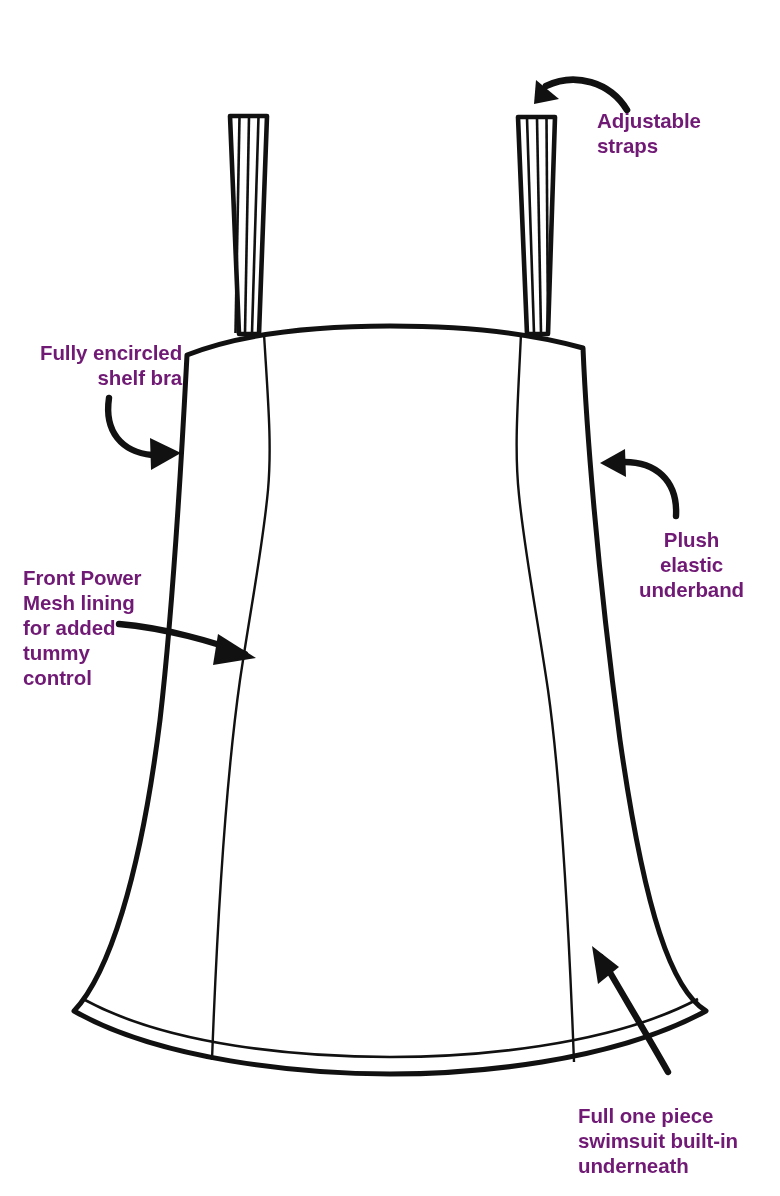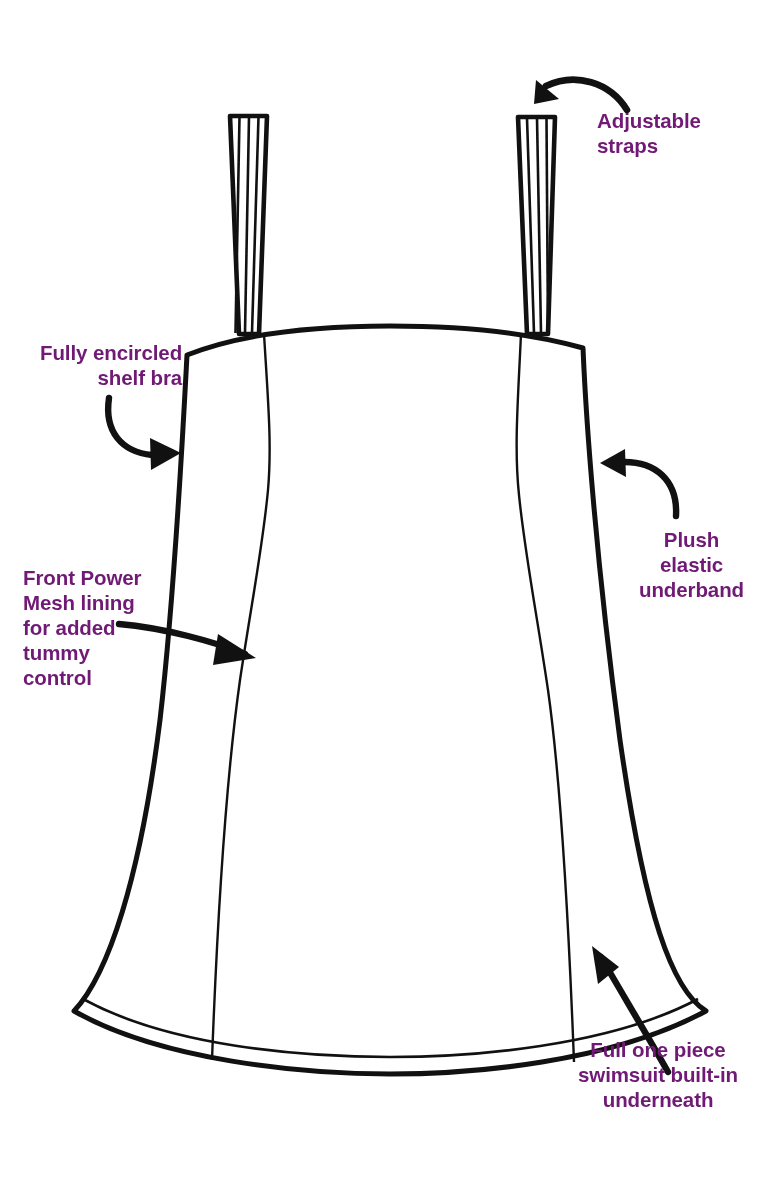--- a/index.html
+++ b/index.html
@@ -35,21 +35,21 @@
     font-weight: bold;
     font-size: 20.5px;
     line-height: 25px;
     letter-spacing: -0.1px;
     white-space: pre-line;
   }
   #callout-adjustable-straps { left: 597px; top: 108px; }
   #callout-shelf-bra        { left: 40px;  top: 340px; text-align: right; }
   #callout-power-mesh       { left: 23px;  top: 539px; margin-top: 26px; }
   #callout-underband        { left: 639px; top: 527px; text-align: center; }
-  #callout-one-piece        { left: 578px; top: 1037px; text-align: center; }
+  #callout-one-piece        { left: 578px; top: 1103px; }
 </style>
 </head>
 <body>
 
 <div id="diagram-root">
 
   <svg id="garment-svg" viewBox="0 0 780 1196">
 
     <g>
       <path d="M230,116 L267,116 L259,334 L239,334 Z" fill="#ffffff" stroke="#111111" stroke-width="4.6" stroke-linejoin="round"></path>

